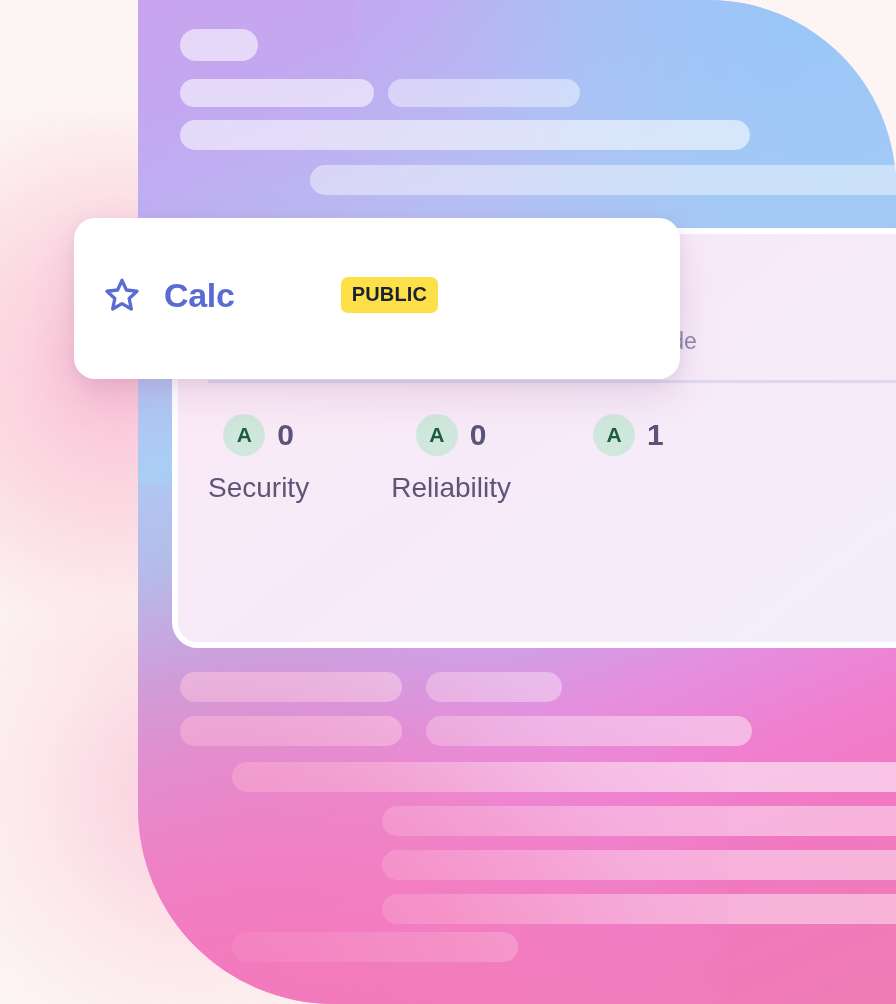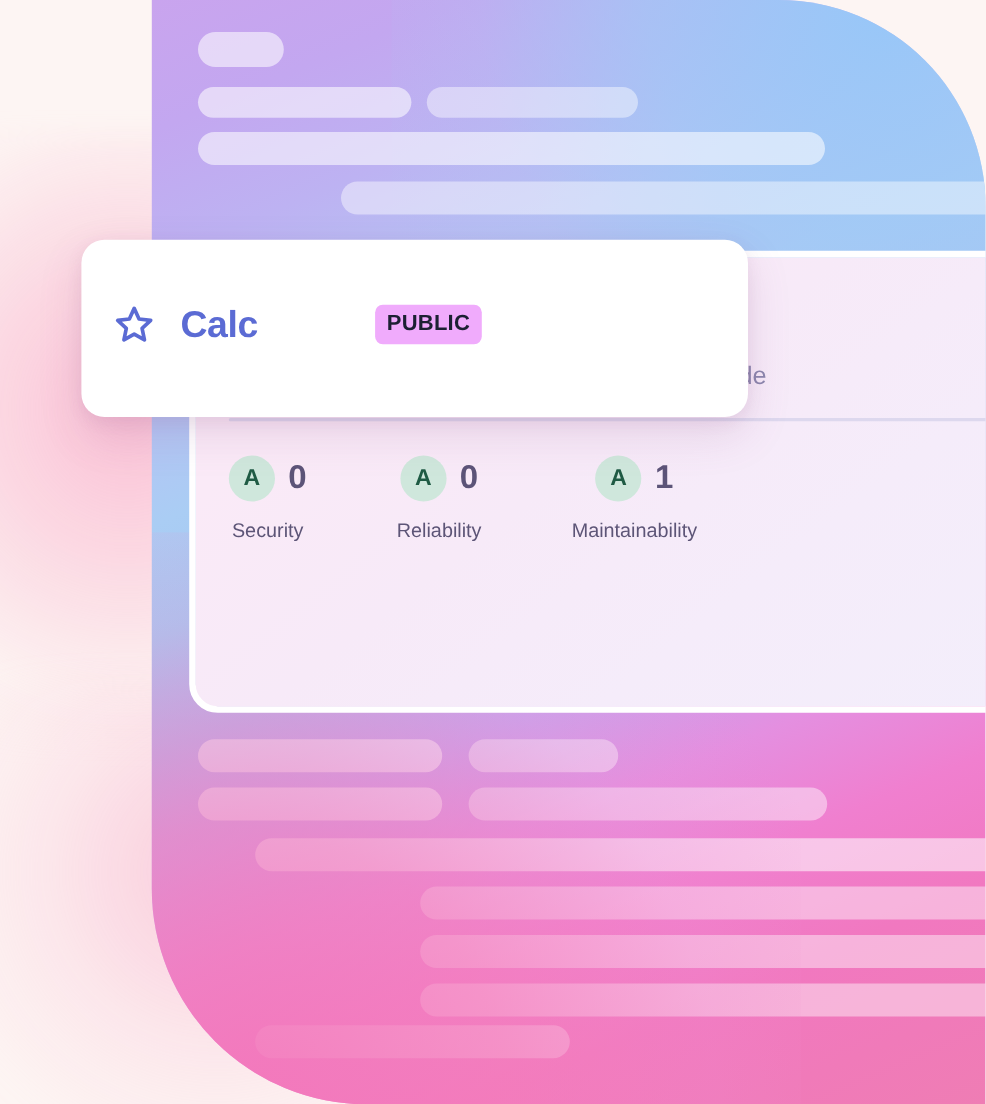--- a/index.html
+++ b/index.html
@@ -121,21 +121,21 @@
   }
 
   .badge {
     display:inline-flex; align-items:center;
     font-size:17px; font-weight:bold;
     letter-spacing:0.2px;
     padding:5px 9px 6px;
     border-radius:6px;
     white-space:nowrap;
   }
-  .badge.public { background:#f0abfc; color:#1c2033; }
+  .badge.public { background:#fde047; color:#1c2033; }
   .badge.aicode { background:#ccd1f5; color:#1b2145; }
 
   .pc-meta {
     position:absolute; left:30px; top:94px;
     font-size:23px; color:#8b86ad;
     white-space:nowrap;
   }
   .pc-meta b { color:#6f6a95; font-weight:bold; }
   .pc-meta .dot { color:#b0a8c8; padding:0 3px; font-size:17px; vertical-align:2px;}
 
@@ -154,21 +154,21 @@
   .metric-top { display:flex; align-items:center; gap:12px; }
   .rating {
     width:42px; height:42px; border-radius:50%;
     background:#cfe7dc; color:#1f5b44;
     display:flex; align-items:center; justify-content:center;
     font-size:21px; font-weight:bold;
   }
   .metric-value { font-size:30px; font-weight:bold; color:#5c5478; }
   .metric-label {
     margin-top:16px;
-    font-size:18px; color:#5d5577;
+    font-size:28px; color:#5d5577;
     white-space:nowrap;
   }
 
   
   .tooltip {
     position:absolute;
     left:74px; top:218px;
     width:606px; height:161px;
     background:#ffffff;
     border-radius:21px;
@@ -248,21 +248,20 @@
           <span class="metric-value">0</span>
         </div>
         <div class="metric-label">Reliability</div>
       </div>
 
       <div class="metric">
         <div class="metric-top">
           <span class="rating">A</span>
           <span class="metric-value">1</span>
         </div>
-        <div class="metric-label">Maintainability</div>
       </div>
 
     </div>
   </div>
 </div>
 
 <div class="tooltip">
   <div class="tt-row">
     <span class="star">
       <svg viewBox="0 0 24 24" width="40" height="40" fill="none" stroke="#5b6bd4" stroke-width="2" stroke-linejoin="round" stroke-linecap="round">

